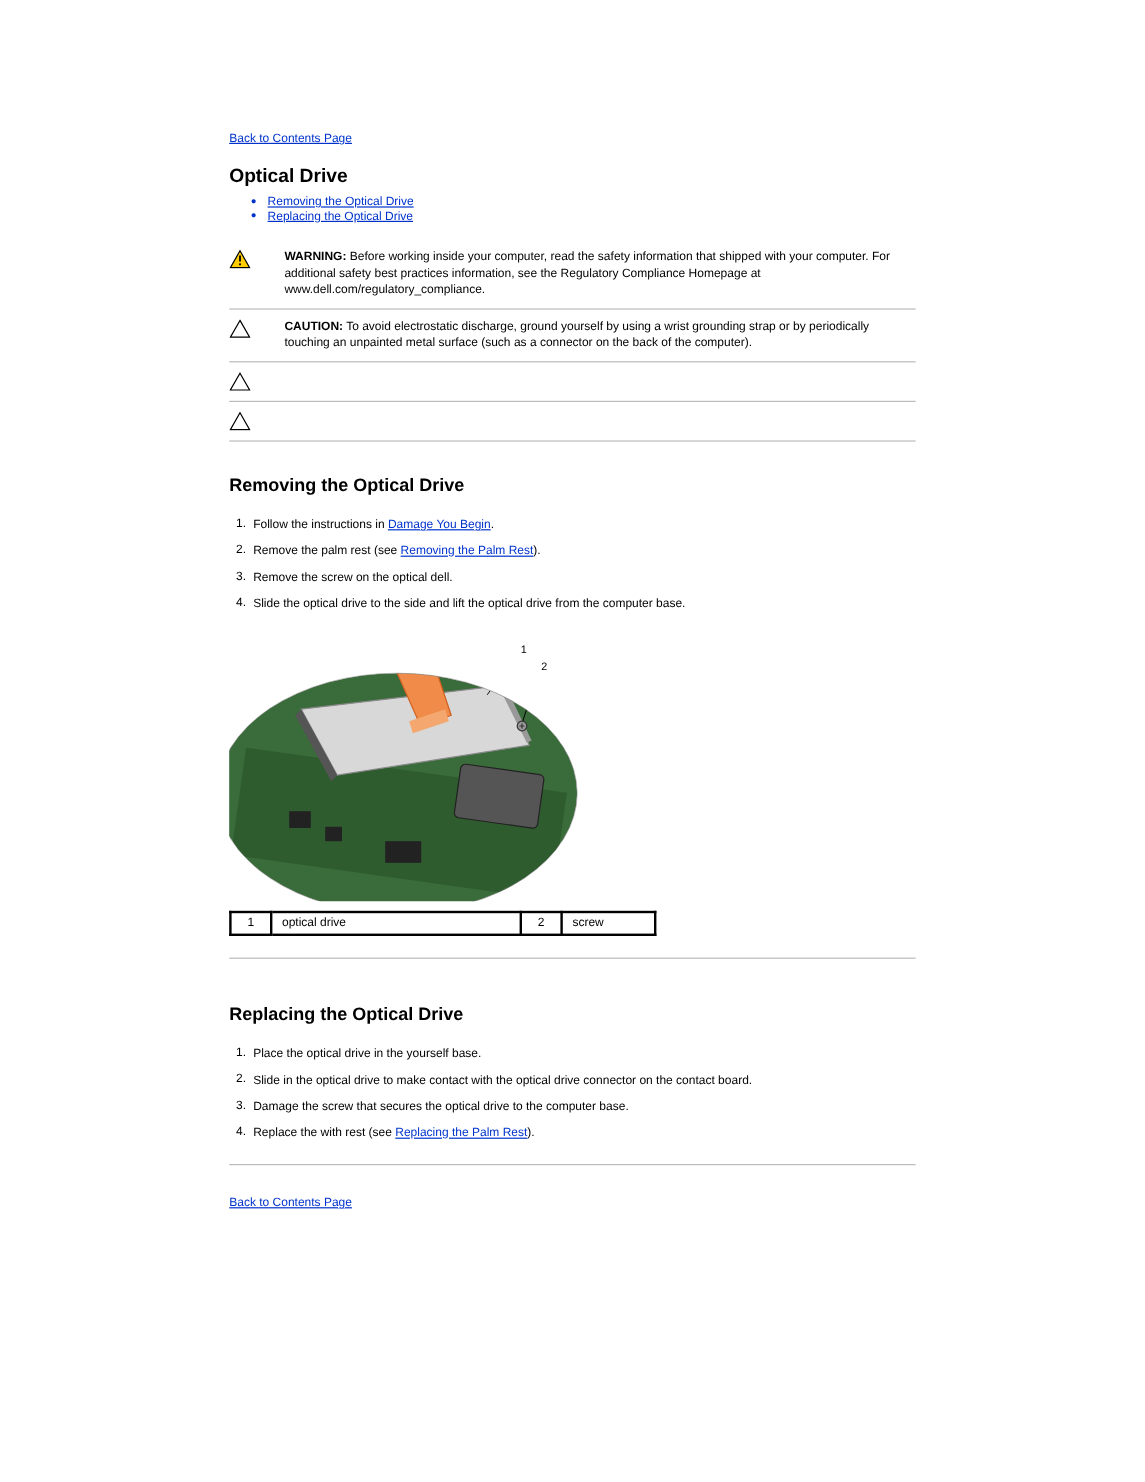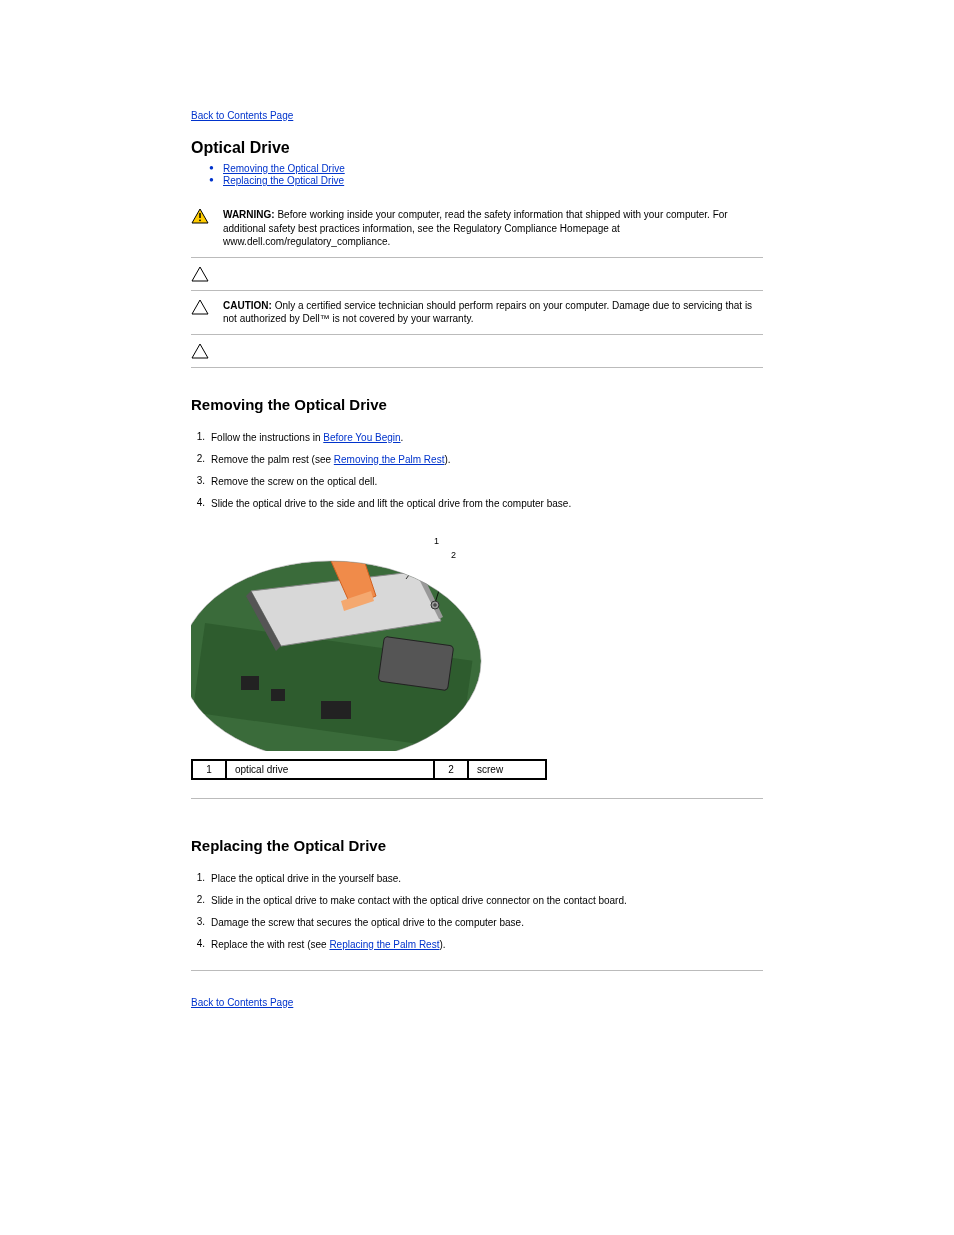--- a/index.html
+++ b/index.html
@@ -23,21 +23,21 @@
   ul.bullets { margin: 6px 0 14px 18px; padding: 0; }
   ul.bullets li { list-style: none; position: relative; padding-left: 14px; margin: 1px 0; }
   ul.bullets li::before {
     content: "●"; color: #0033cc; position: absolute; left: 0; top: 0; font-size: 8px;
   }
   .notice-row {
     display: flex;
     align-items: flex-start;
     border-bottom: 1px solid #bbb;
     padding: 8px 0;
-    gap: 10px;
+    gap: 24px;
   }
   .notice-row:first-of-type { border-top: 1px solid #bbb; }
   .icon-cell { width: 22px; text-align: center; flex-shrink: 0; padding-top: 0px; }
   .notice-text { flex: 1; font-size: 10px; line-height: 1.35; }
   .notice-text .lead { font-weight: bold; }
   .removing-title { font-size: 15px; font-weight: bold; margin: 28px 0 18px 0; }
   .step { display: flex; gap: 6px; margin: 8px 0; font-size: 10px; }
   .step-num { width: 14px; text-align: right; }
   .step-body { flex: 1; line-height: 1.4; }
   .figure {
@@ -89,46 +89,46 @@
       <span class="lead">WARNING:</span><span> Before working inside your computer, read the safety information that shipped with your computer. For additional safety best practices information, see the Regulatory Compliance Homepage at www.dell.com/regulatory_compliance.</span>
     </div>
   </div>
 
   <div class="notice-row">
     <div class="icon-cell">
       <svg width="18" height="16" viewBox="0 0 18 16">
         <polygon points="9,1 17,15 1,15" fill="none" stroke="#000" stroke-width="1"></polygon>
       </svg>
     </div>
+    <div class="notice-text">
+      <span class="lead">CAUTION:</span><span> To avoid electrostatic discharge, ground yourself by using a wrist grounding strap or by periodically touching an unpainted metal surface (such as a connector on the back of the computer).</span>
+    </div>
   </div>
 
   <div class="notice-row">
     <div class="icon-cell">
       <svg width="18" height="16" viewBox="0 0 18 16">
         <polygon points="9,1 17,15 1,15" fill="none" stroke="#000" stroke-width="1"></polygon>
       </svg>
     </div>
-    <div class="notice-text">
-      <span class="lead">CAUTION:</span><span> Only a certified service technician should perform repairs on your computer. Damage due to servicing that is not authorized by Dell™ is not covered by your warranty.</span>
-    </div>
   </div>
 
   <div class="notice-row">
     <div class="icon-cell">
       <svg width="18" height="16" viewBox="0 0 18 16">
         <polygon points="9,1 17,15 1,15" fill="none" stroke="#000" stroke-width="1"></polygon>
       </svg>
     </div>
   </div>
 
   <div class="removing-title">Removing the Optical Drive</div>
 
   <div class="step">
     <div class="step-num">1.</div>
-    <div class="step-body"><span>Follow the instructions in </span><a class="link" href="#">Before You Begin</a><span>.</span></div>
+    <div class="step-body"><span>Follow the instructions in </span><a class="link" href="#">Damage You Begin</a><span>.</span></div>
   </div>
   <div class="step">
     <div class="step-num">2.</div>
     <div class="step-body"><span>Remove the palm rest (see </span><a class="link" href="#">Removing the Palm Rest</a><span>).</span></div>
   </div>
   <div class="step">
     <div class="step-num">3.</div>
     <div class="step-body"><span>Remove the screw on the optical dell.</span></div>
   </div>
   <div class="step">

